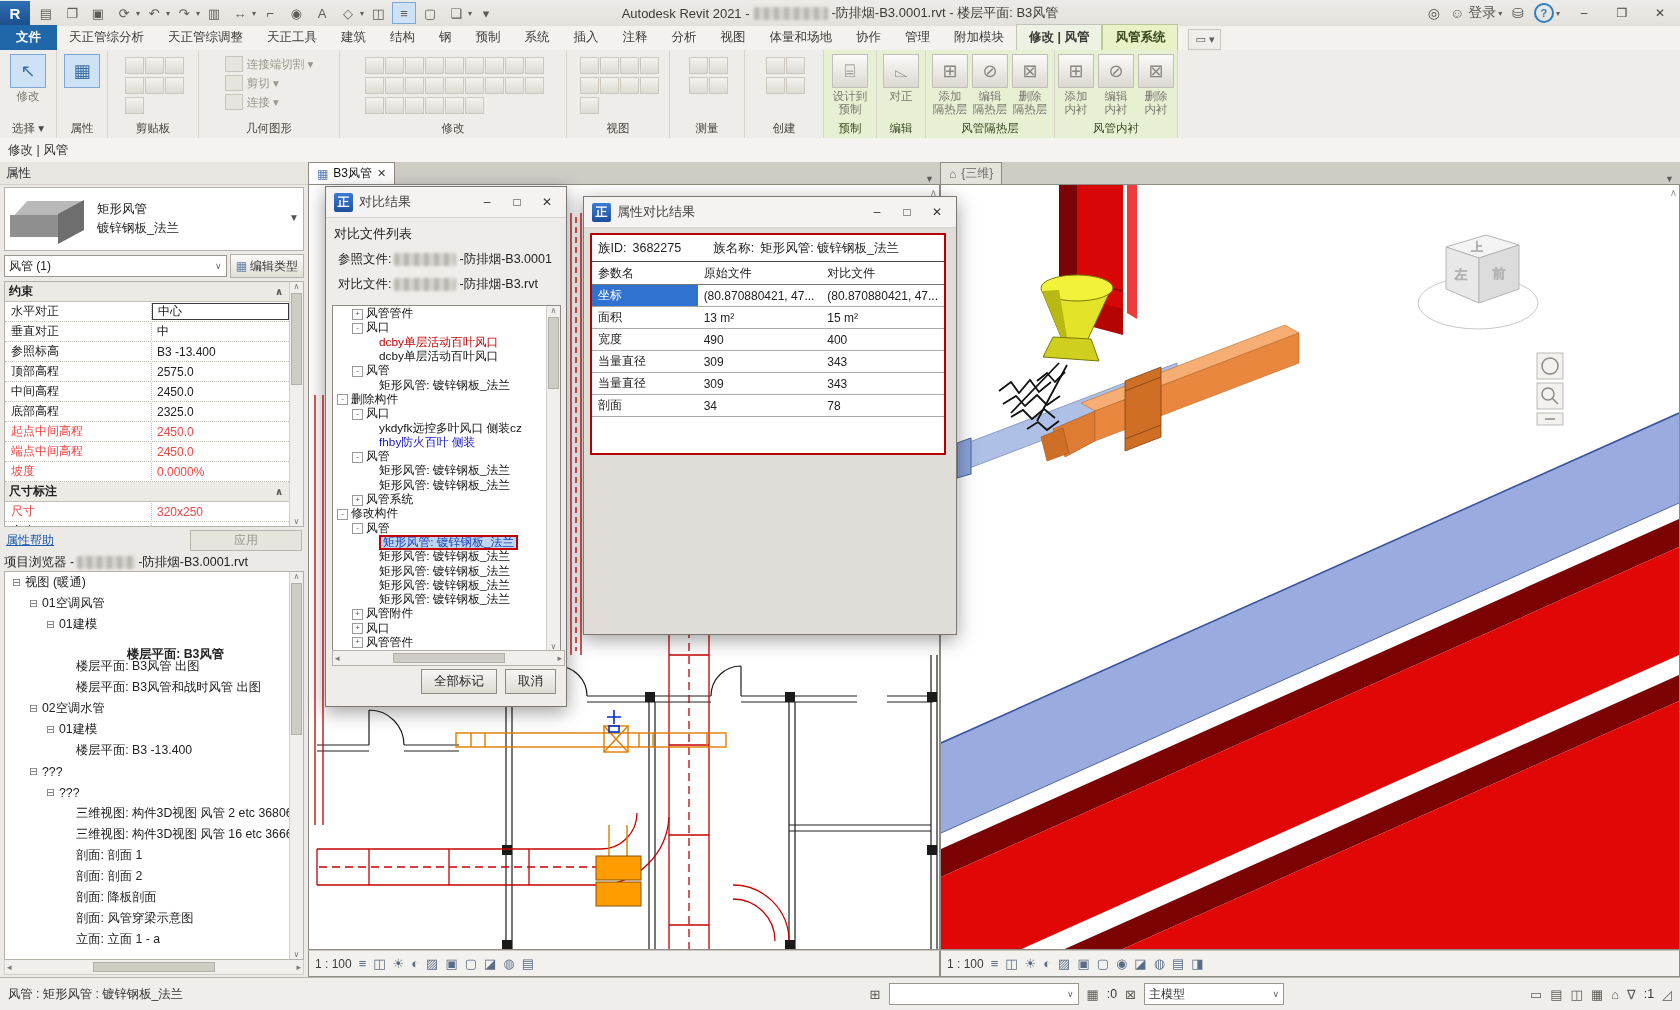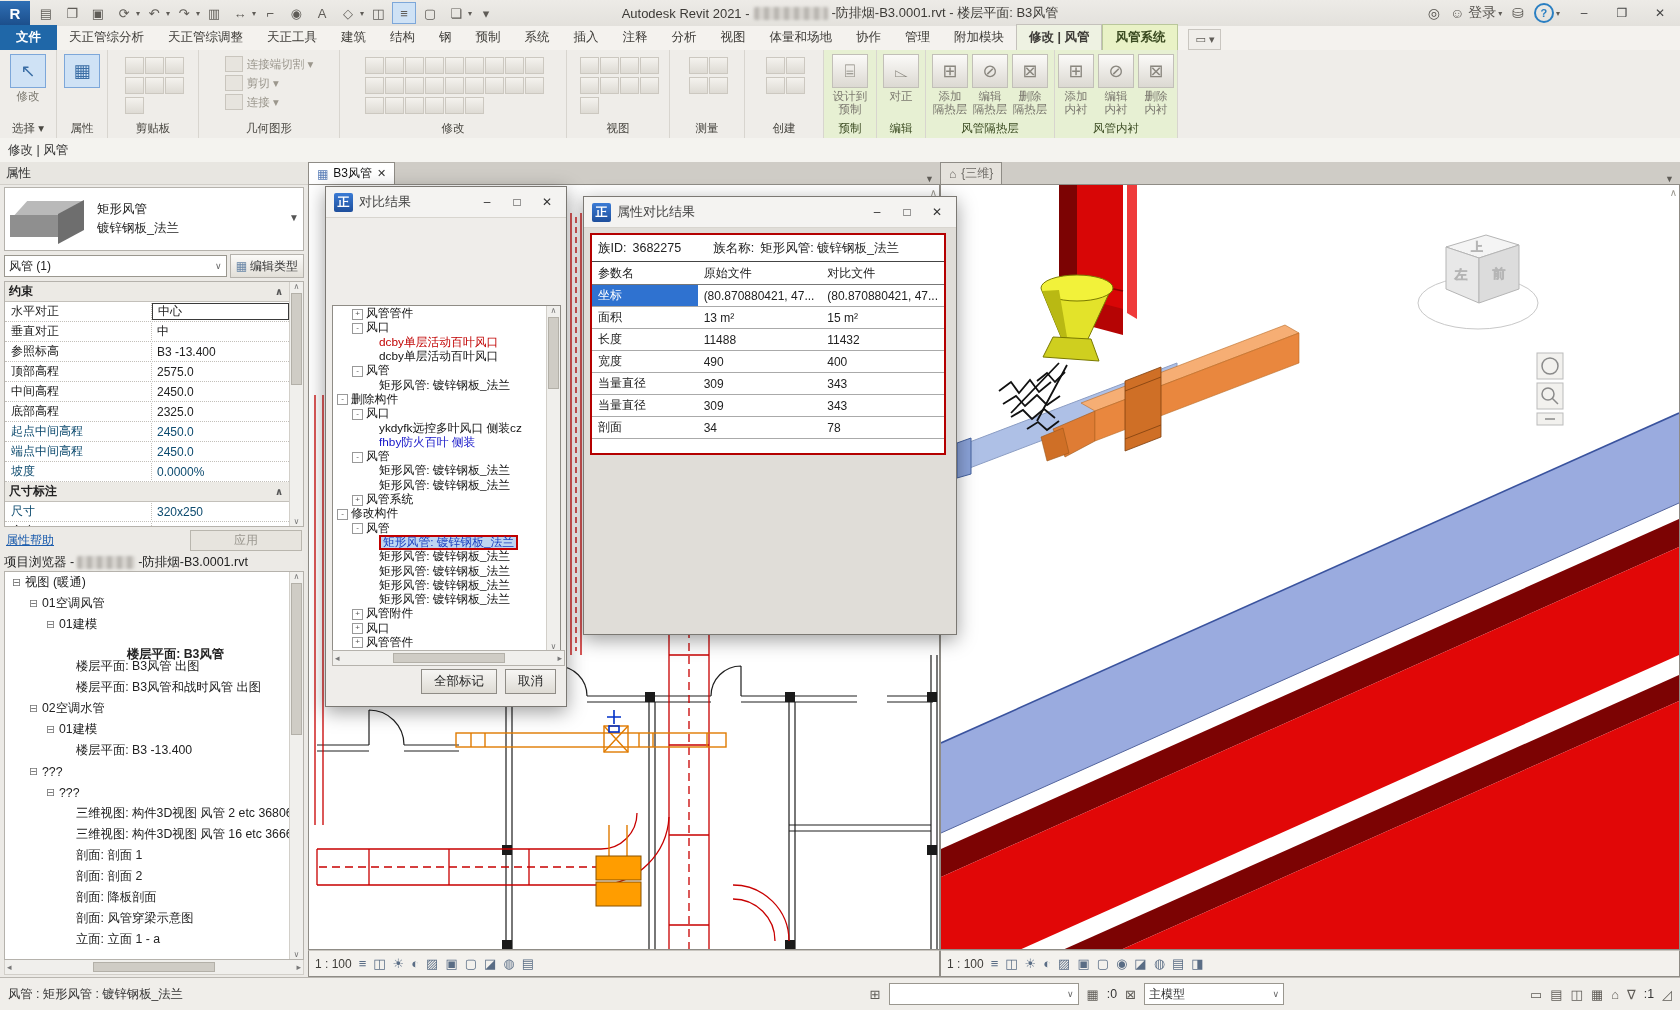--- a/index.html
+++ b/index.html
@@ -59,21 +59,21 @@
   .type-name{font-size:12.5px;color:#222;line-height:1.5;}
   .type-dd{position:absolute;right:4px;top:24px;color:#555;font-size:10px;}
   #selrow{display:flex;align-items:center;margin:3px 4px;gap:3px;}
   #selcombo{flex:1;height:20px;background:#fff;border:1px solid #9a978f;display:flex;align-items:center;justify-content:space-between;padding:0 4px;font-size:12px;}
   #edittype{height:22px;border:1px solid #b5b2ac;background:linear-gradient(#fbfaf8,#e2dfd8);display:flex;align-items:center;gap:3px;padding:0 5px;font-size:12px;color:#333;}
   #propgrid{flex:0 0 244px;margin:0 4px;background:#fff;border:1px solid #b5b2ac;overflow:hidden;display:flex;}
   #prop-rows{flex:1;}
   .prow{display:flex;height:19px;border-bottom:1px dotted #c3c0ba;font-size:12px;align-items:center;}
   .prow .plab{width:140px;padding-left:6px;border-right:1px dotted #c3c0ba;color:#222;overflow:hidden;white-space:nowrap;}
   .prow .pval{flex:1;padding-left:5px;color:#222;overflow:hidden;white-space:nowrap;}
-  .prow.disabled .plab,.prow.disabled .pval{color:#0c4a6e;}
+  .prow.disabled .plab,.prow.disabled .pval{color:#ef4444;}
   .prow.sect{background:#eceae5;font-weight:bold;border-bottom:1px solid #c3c0ba;}
   .prow.sect .sname{flex:1;padding-left:4px;}
   .prow.sect .chev{padding-right:6px;color:#555;font-size:10px;}
   .pval.editing{border:1.5px solid #3a3a3a;height:15px;display:flex;align-items:center;background:#fff;}
   .vscroll{width:13px;background:#f0efec;border-left:1px solid #d2cfc9;display:flex;flex-direction:column;align-items:center;font-size:8px;color:#777;}
   .vthumb{width:9px;background:#cfccc5;border:1px solid #b3b0a8;}
   #helprow{height:22px;display:flex;align-items:center;justify-content:space-between;padding:2px 6px;}
   #prop-help{color:#1b5cad;text-decoration:underline;font-size:12px;}
   #applybtn{width:110px;height:19px;border:1px solid #b9b6ae;background:#e7e4de;color:#9a978f;text-align:center;line-height:19px;font-size:12px;}
   #pb-head{height:18px;display:flex;align-items:center;padding-left:4px;font-size:12.5px;color:#222;gap:3px;}
@@ -767,20 +767,33 @@
   </div>
 
   <div class="dlg" id="dlg1">
     <div class="dlg-title">
       <div class="tz-logo">正</div>
       <span class="dtext">对比结果</span>
       <span class="dlg-btn">–</span>
       <span class="dlg-btn">□</span>
       <span class="dlg-btn">✕</span>
     </div>
+    <div class="body">
+      <div class="d1-label">对比文件列表</div>
+      <div class="d1-file">
+        <span>参照文件:</span>
+        <span class="blurchip" style="width:62px"></span>
+        <span>-防排烟-B3.0001</span>
+      </div>
+      <div class="d1-file">
+        <span>对比文件:</span>
+        <span class="blurchip" style="width:62px"></span>
+        <span>-防排烟-B3.rvt</span>
+      </div>
+    </div>
     <div id="cmp-treebox">
       <div id="cmp-rows">
           <div class="crow" style="padding-left: 19px;">
             <span class="exp">+</span>
             <span>风管管件</span>
           </div>
           <div class="crow" style="padding-left: 19px;">
             <span class="exp">-</span>
             <span>风口</span>
           </div>
@@ -923,25 +936,20 @@
               <td class="selcell">坐标</td>
               <td>(80.870880421, 47...</td>
               <td>(80.870880421, 47...</td>
             </tr>
             <tr>
               <td>面积</td>
               <td>13 m²</td>
               <td>15 m²</td>
             </tr>
             <tr>
-              <td>长度</td>
-              <td>11488</td>
-              <td>11432</td>
-            </tr>
-            <tr>
               <td>宽度</td>
               <td>490</td>
               <td>400</td>
             </tr>
             <tr>
               <td>当量直径</td>
               <td>309</td>
               <td>343</td>
             </tr>
             <tr>

